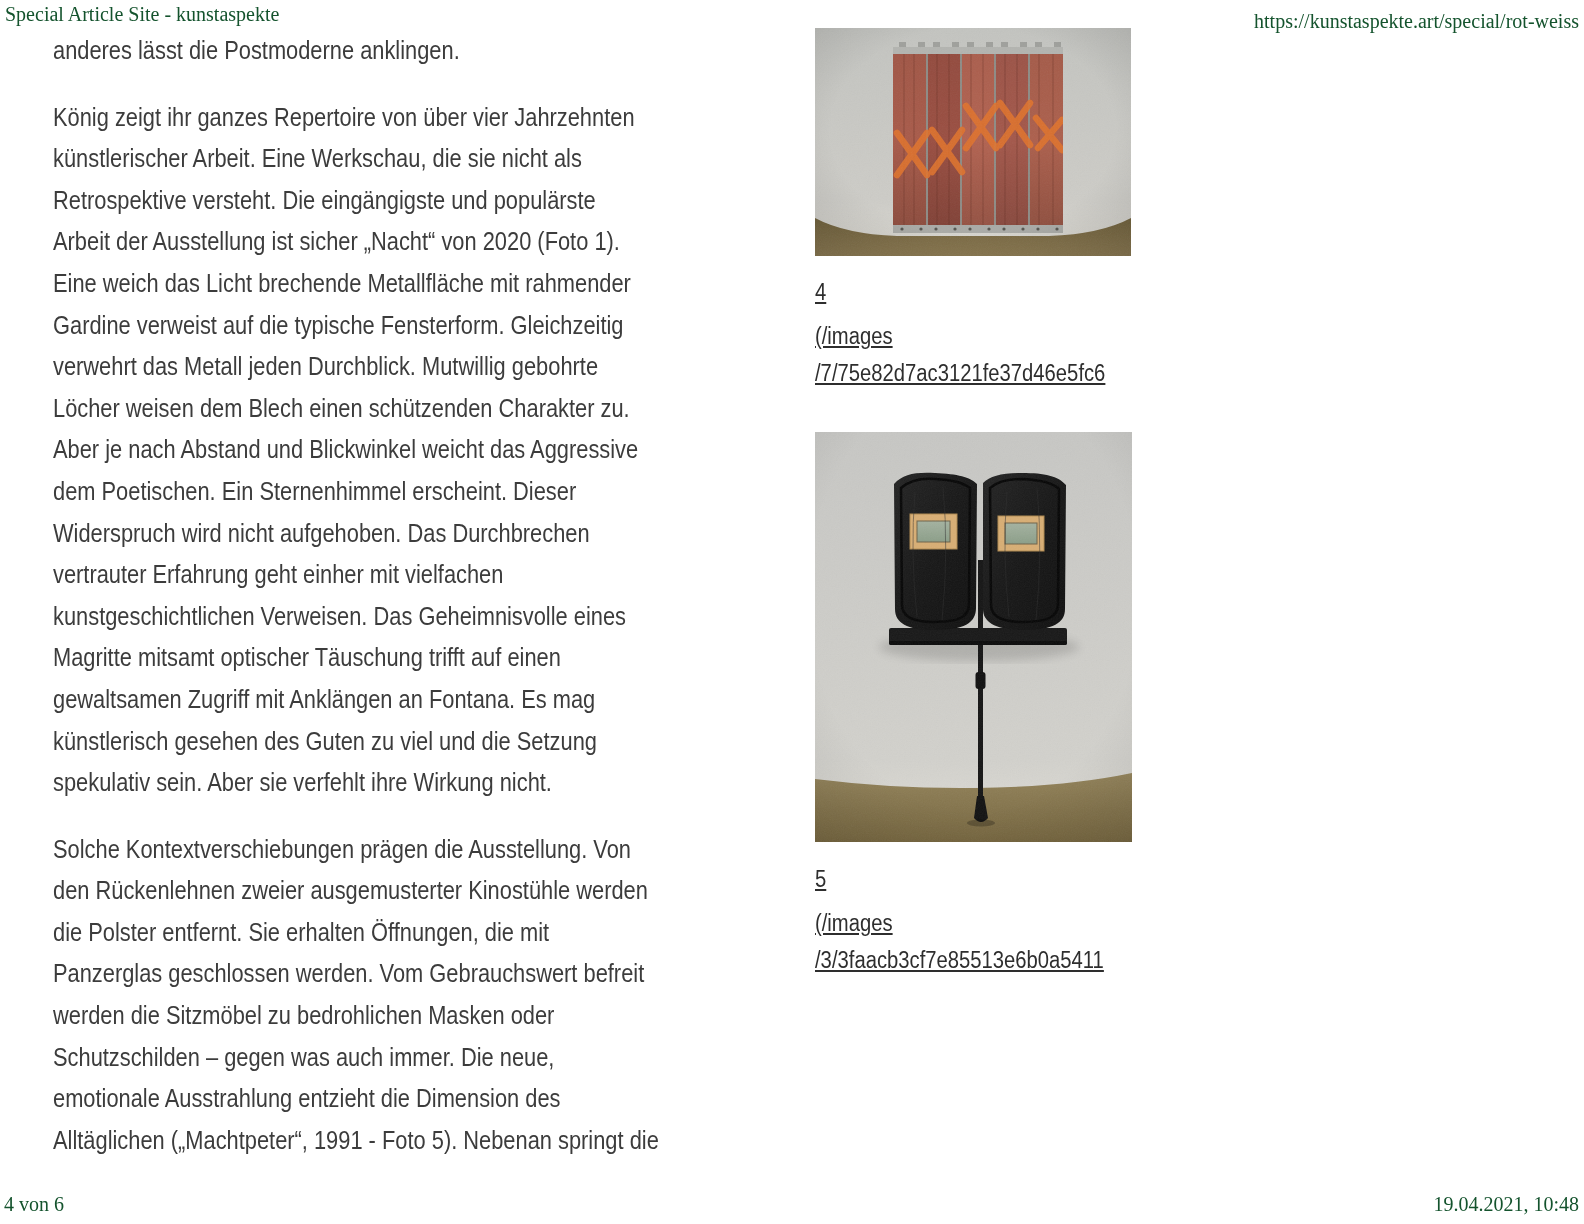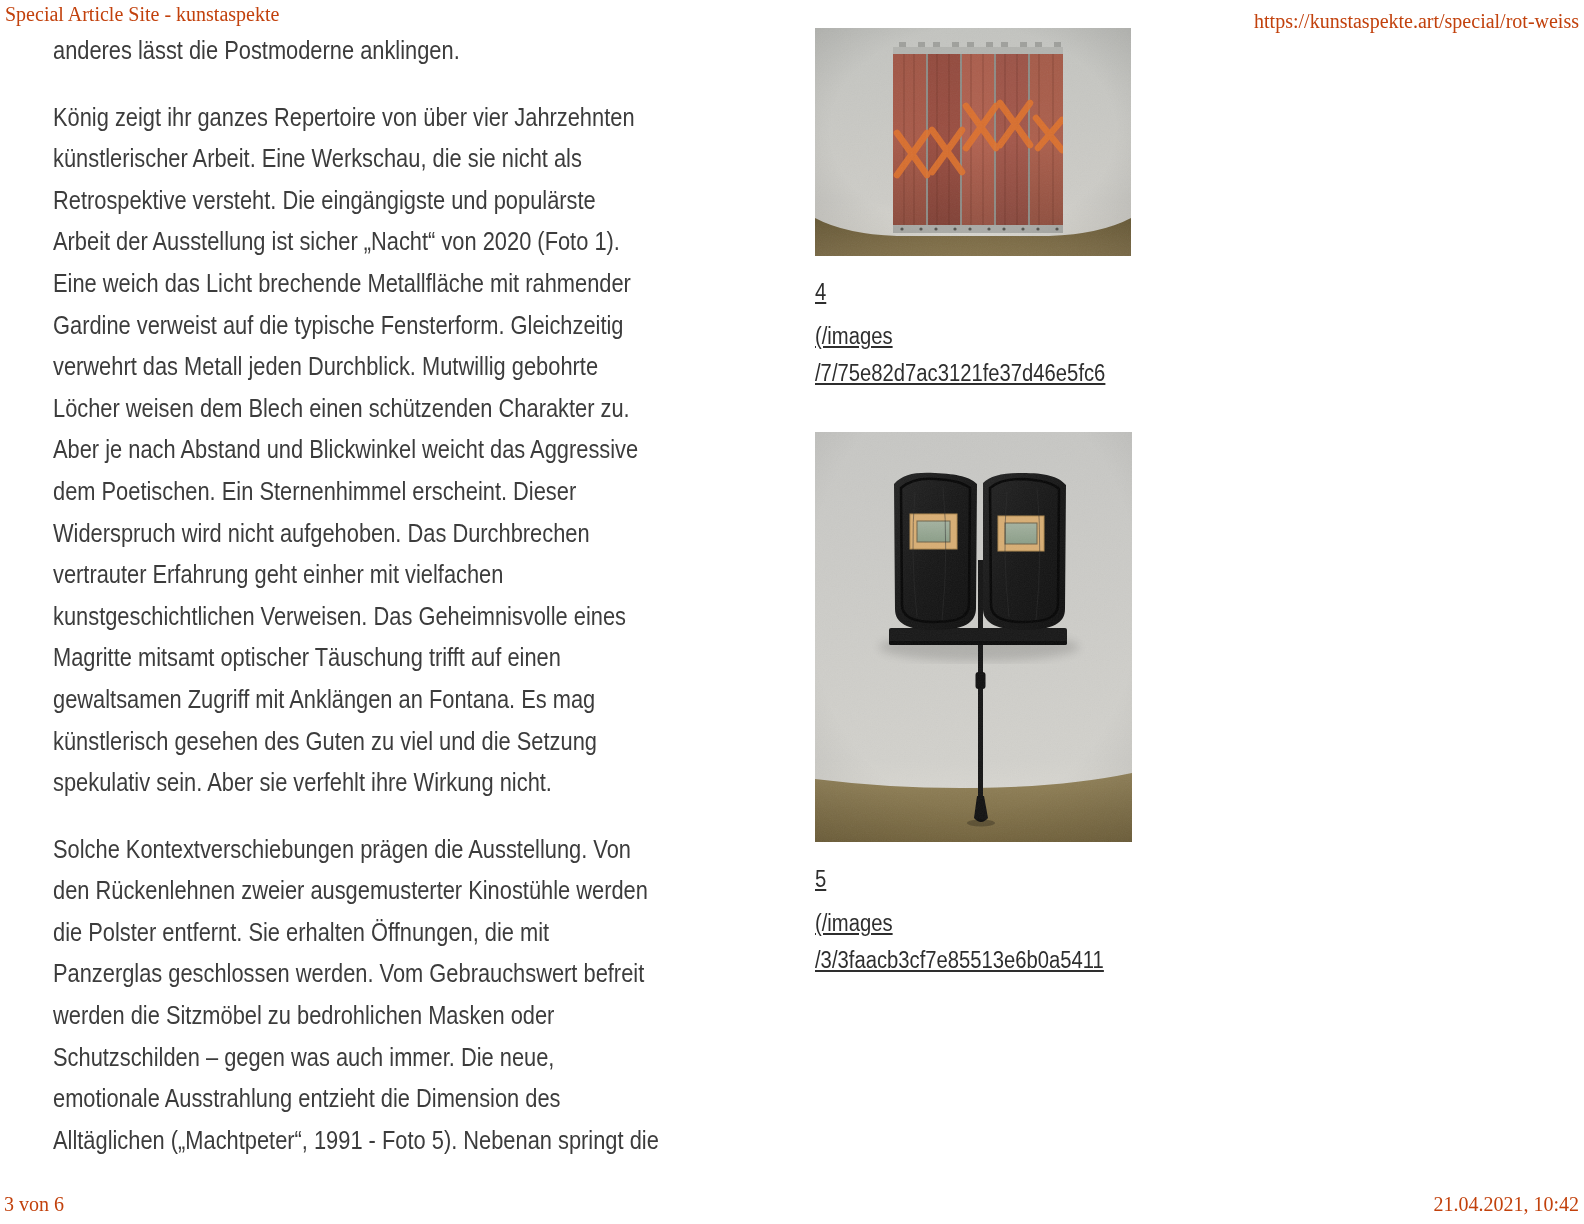--- a/index.html
+++ b/index.html
@@ -4,21 +4,21 @@
 <style>
   * { margin:0; padding:0; box-sizing:border-box; }
   html,body { background:#ffffff; }
   .page {
     position:relative; width:1584px; height:1224px;
     background:#ffffff; overflow:hidden;
     font-family:"Liberation Sans", sans-serif;
   }
   
   .chrome {
-    position:absolute; color:#c2410c;
+    position:absolute; color:#14532d;
     font-family:"Liberation Serif", serif; font-size:20px; white-space:nowrap;
   }
   .hdr-left  { top:3px; left:5px; }
   .hdr-right { top:10px; right:5px; }
   .ftr-left  { bottom:8px; left:4px; }
   .ftr-right { bottom:8px; right:5px; }
 
   
   .article {
     position:absolute; left:53px; top:30px; width:860px;
@@ -267,16 +267,16 @@
   <div class="cap cap-num-5">
     <span class="lnk">5</span>
   </div>
   <div class="cap cap-l1-5">
     <span class="lnk">(/images</span>
   </div>
   <div class="cap cap-l2-5">
     <span class="lnk">/3/3faacb3cf7e85513e6b0a5411</span>
   </div>
 
-  <div class="chrome ftr-left">3 von 6</div>
-  <div class="chrome ftr-right">21.04.2021, 10:42</div>
+  <div class="chrome ftr-left">4 von 6</div>
+  <div class="chrome ftr-right">19.04.2021, 10:48</div>
 
 </div>
 
 </body></html>

